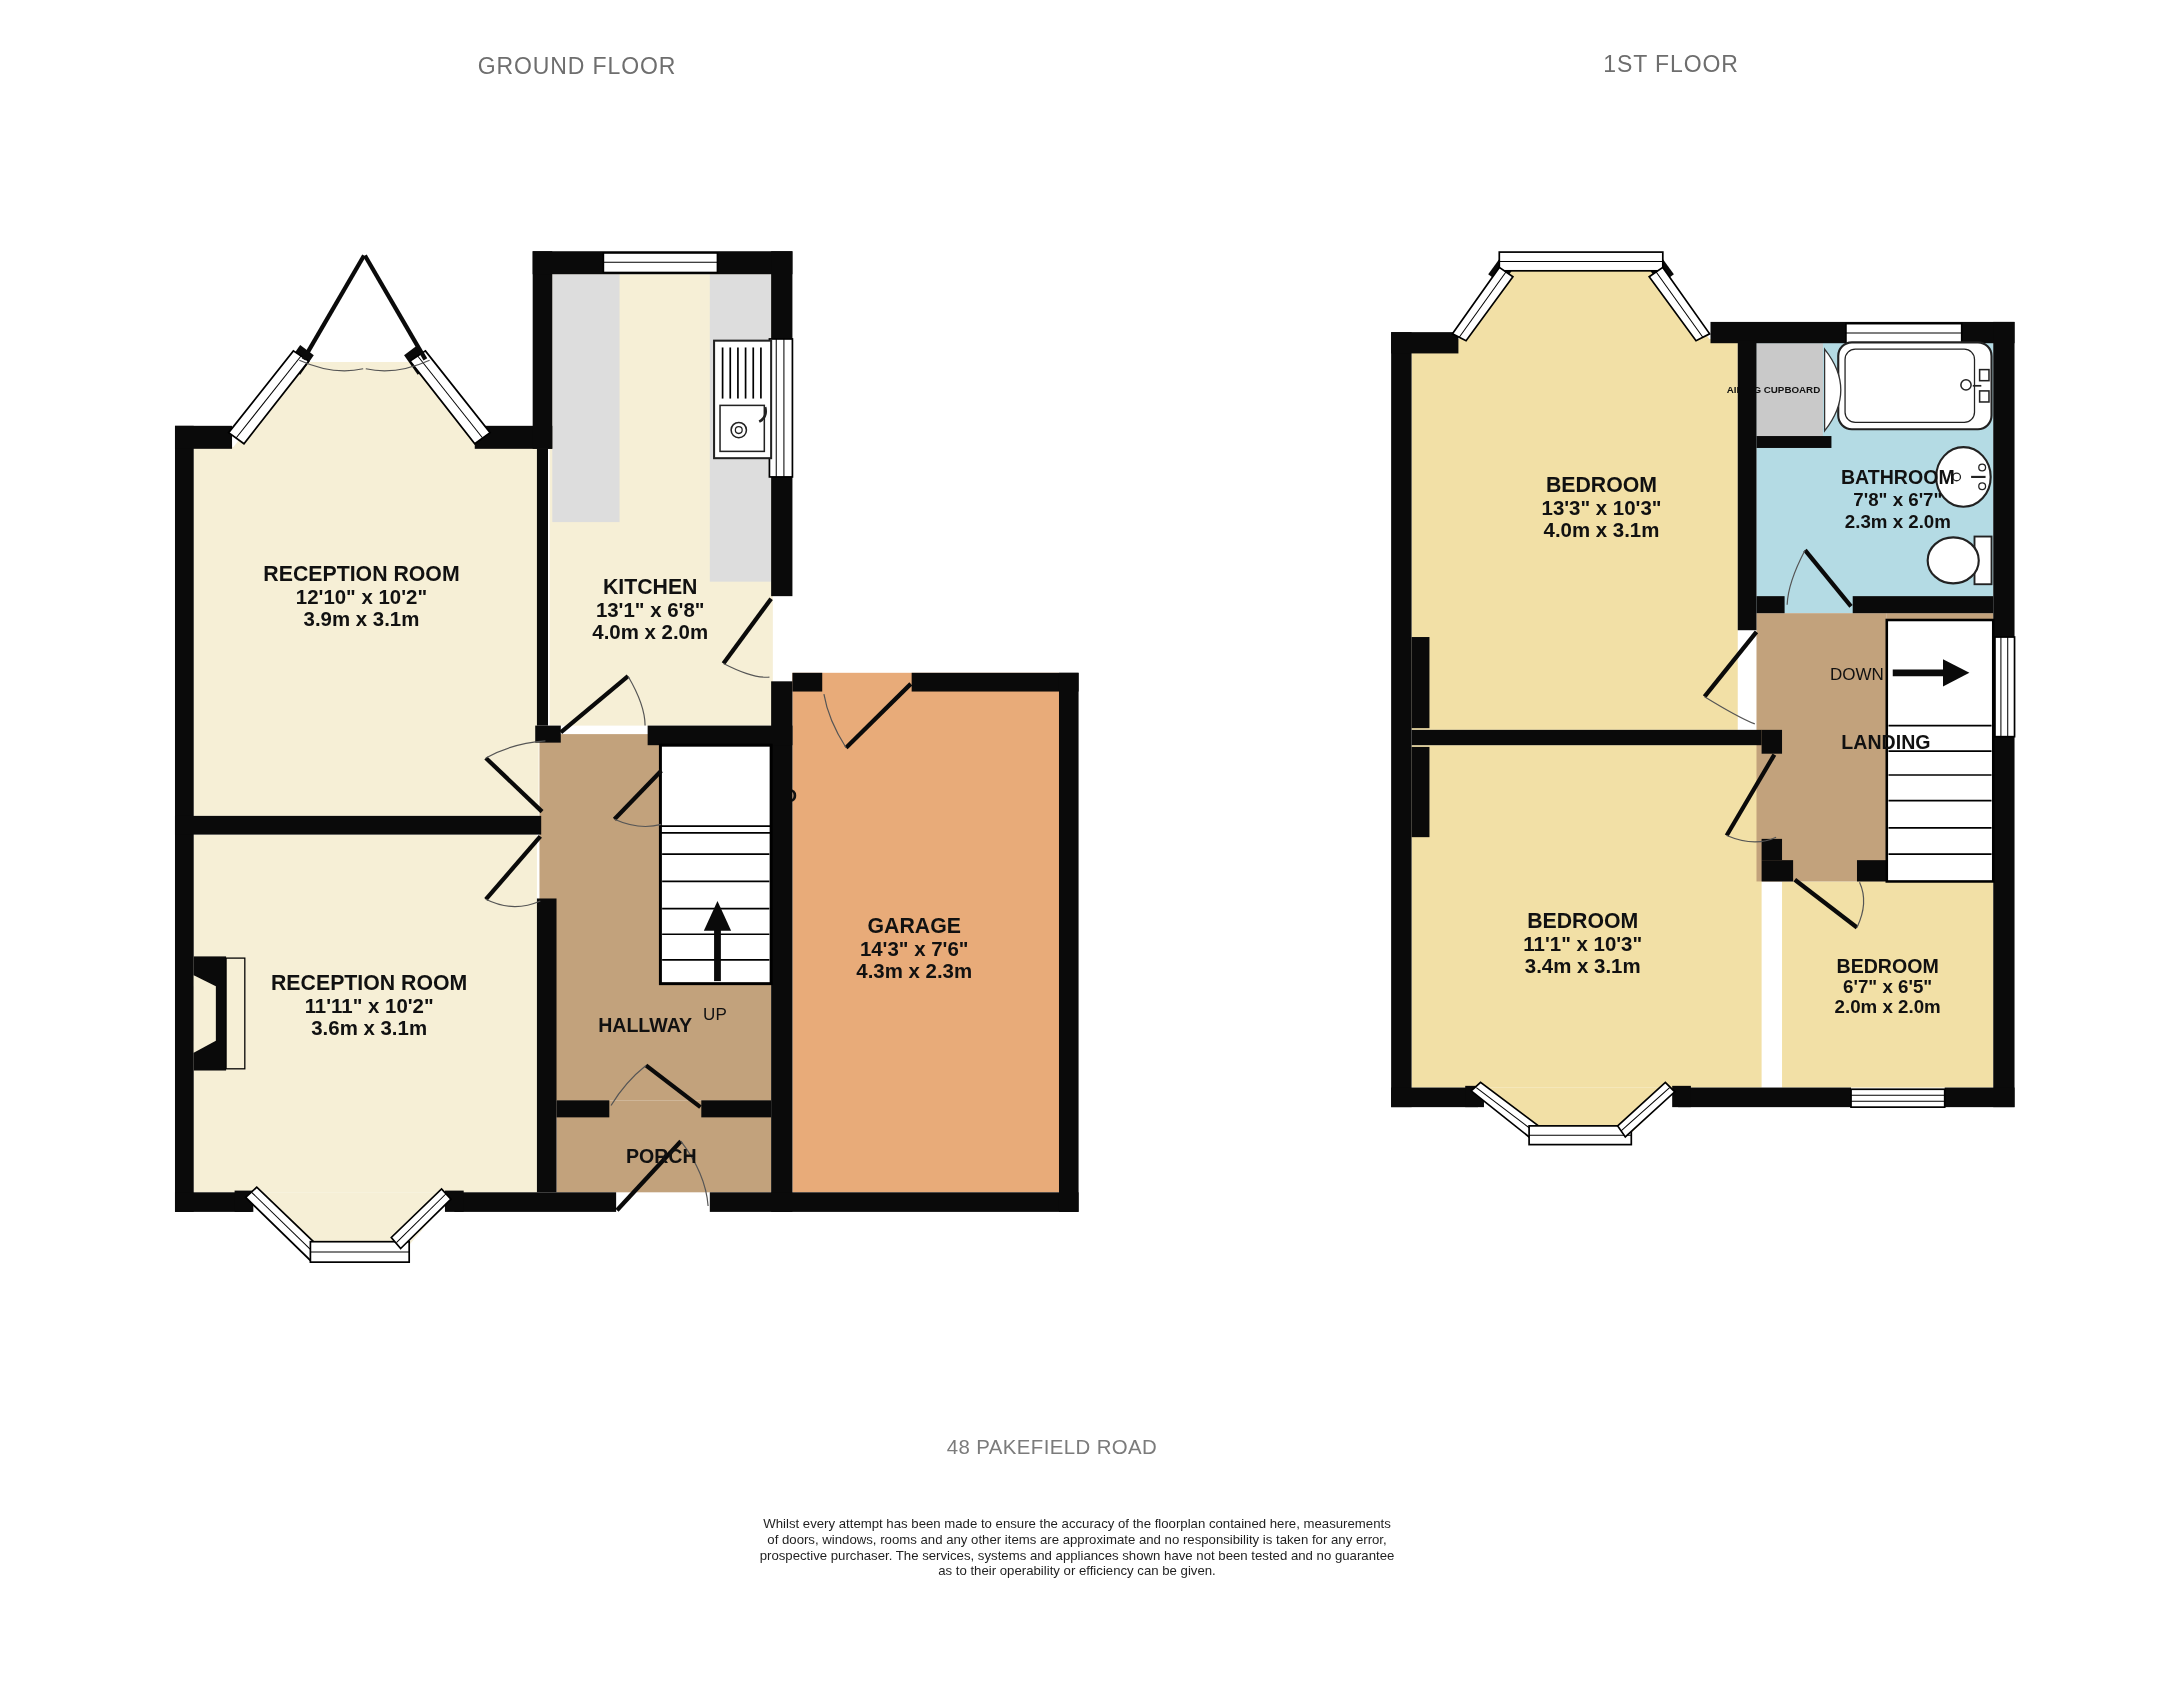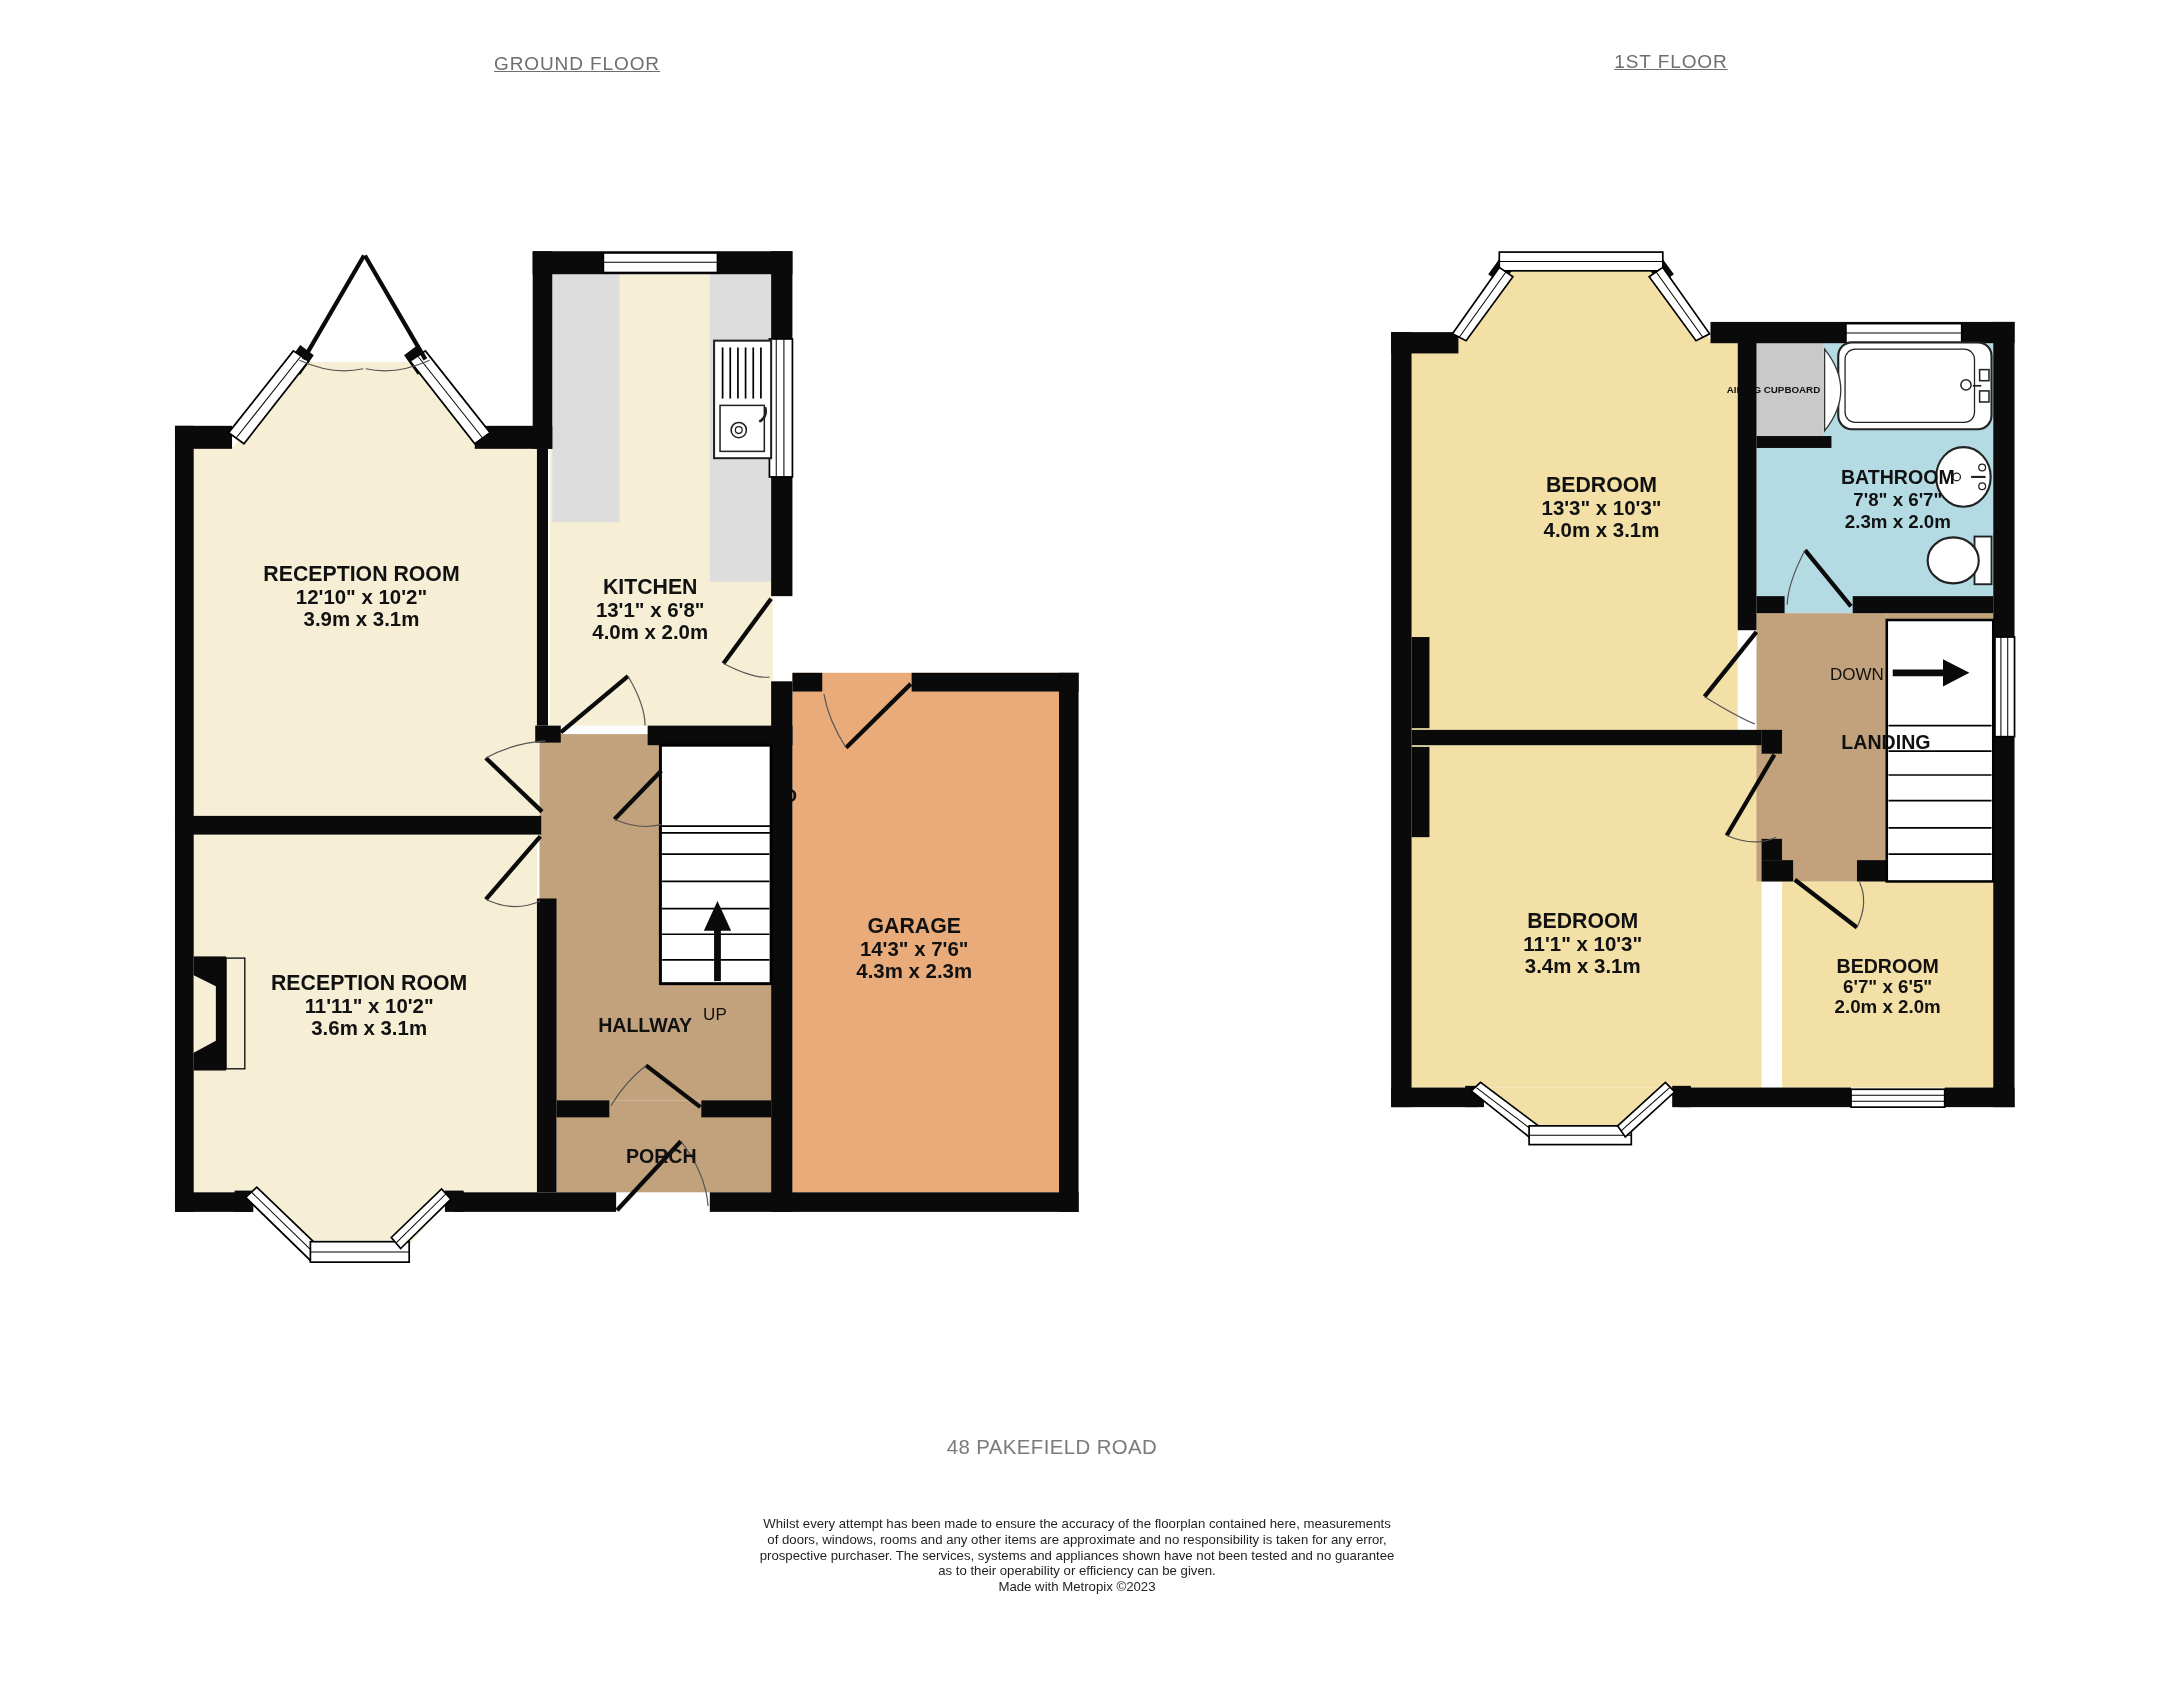--- a/index.html
+++ b/index.html
@@ -1,19 +1,19 @@
 <!DOCTYPE html>
 <html style="font-size:13.6px"><head>
 <meta charset="utf-8">
 <style>
   html,body{margin:0;padding:0;background:#ffffff;}
   body{width:2181px;height:1682px;position:relative;overflow:hidden;
        font-family:"Liberation Sans", sans-serif;}
-  .floor-title{position:absolute;transform:translateX(-50%);font-size:19px;
-       color:#6e6e6e;letter-spacing:0.9px;white-space:nowrap;text-decoration:underline;}
+  .floor-title{position:absolute;transform:translateX(-50%);font-size:23px;
+       color:#6e6e6e;letter-spacing:0.9px;white-space:nowrap;}
   .address{position:absolute;transform:translateX(-50%);font-size:20.4px;
        color:#7b7b7b;letter-spacing:0.4px;white-space:nowrap;}
   .disclaimer{position:absolute;left:1077px;transform:translateX(-50%);
        width:937px;text-align:center;font-size:13.2px;line-height:15.8px;
        color:#1f1f1f;}
   svg text{font-family:"Liberation Sans", sans-serif;fill:#111;}
   .room-label{font-weight:bold;}
   .wall{fill:#0a0a0a;}
   .win{fill:#ffffff;stroke:#000;stroke-width:2;}
   .winline{stroke:#000;stroke-width:1.2;fill:none;}
@@ -369,15 +369,14 @@
   </g>
 </svg>
 
 <div class="address" style="left:1052px;top:1436px">48 PAKEFIELD ROAD</div>
 
 <div class="disclaimer" style="top:1516px">
   <div>Whilst every attempt has been made to ensure the accuracy of the floorplan contained here, measurements</div>
   <div>of doors, windows, rooms and any other items are approximate and no responsibility is taken for any error,</div>
   <div>prospective purchaser. The services, systems and appliances shown have not been tested and no guarantee</div>
   <div>as to their operability or efficiency can be given.</div>
-  <div>Made with Metropix ©2023</div>
 </div>
 
 
 </body></html>

